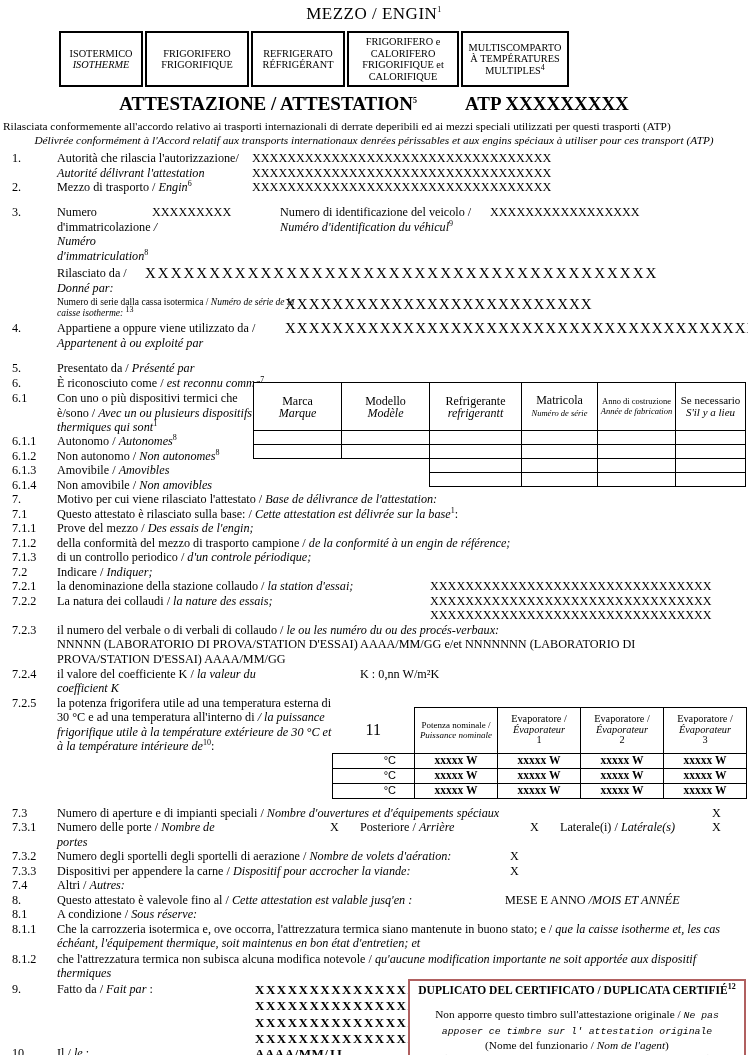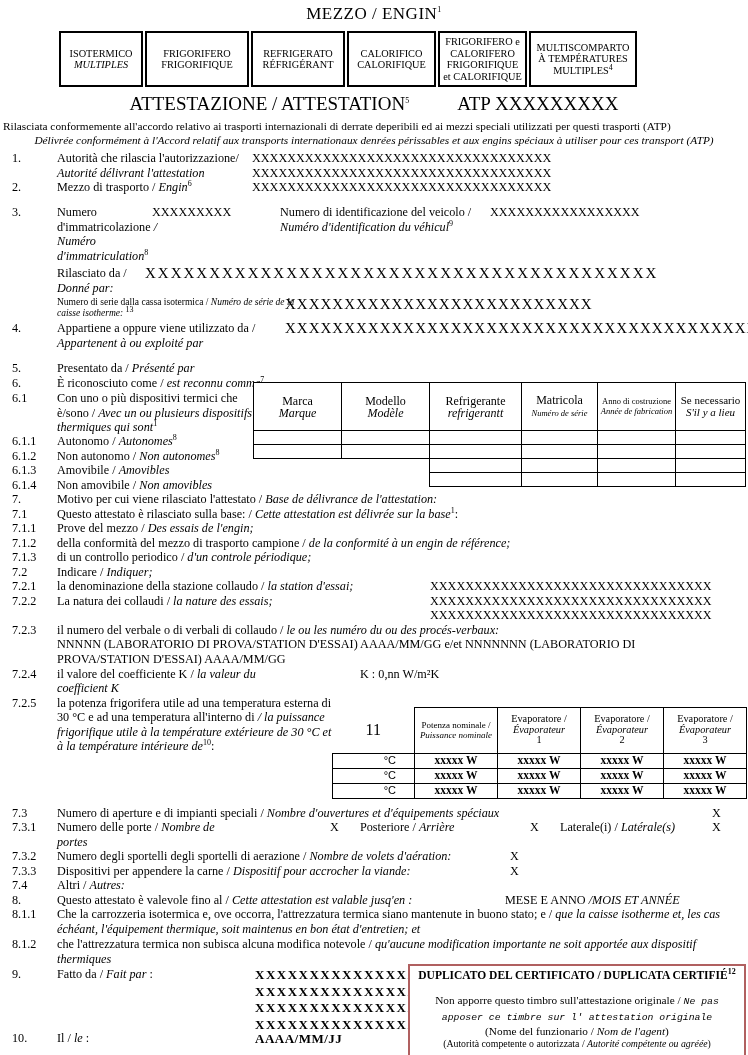--- a/index.html
+++ b/index.html
@@ -13,21 +13,21 @@
 .classrow{position:relative;height:60px;margin-top:5px}
 .oval{position:absolute;left:13px;top:1px;width:58px;height:58px;border:1.5px solid #000;border-radius:50%;
   text-align:center;z-index:2;background:transparent}
 .bigI{font-size:38px;font-weight:bold;line-height:54px;font-family:"Liberation Serif",serif}
 .boxes{position:absolute;left:57px;top:2px;display:flex;height:56px}
 .codebox{width:112px;border:2px solid #000;display:flex;align-items:center;padding-left:16px;
   font-weight:bold;font-size:13.5px;background:#fff}
 .cat{border:2px solid #000;margin-left:2px;display:flex;flex-direction:column;justify-content:center;
   text-align:center;font-size:10.3px;line-height:11.5px;padding:1px 2px}
 
-.attest{display:flex;justify-content:center;gap:48px;font-weight:normal;font-size:19px;margin-top:3px;line-height:23px}
+.attest{display:flex;justify-content:center;gap:48px;font-weight:bold;font-size:19px;margin-top:3px;line-height:23px}
 .intro{font-size:11.3px;line-height:13.5px;margin-top:5px;padding:0 3px}
 .intro .fr{display:block;text-align:center}
 
 .r{position:relative;display:flex;margin-left:12px;margin-right:4px;line-height:14.5px}
 .n{flex:0 0 45px}
 .b{flex:1 1 auto;position:relative}
 .abs{position:absolute;top:0}
 .xw{font-size:15px;letter-spacing:2px;white-space:nowrap}
 .xw2{font-size:15px;letter-spacing:1px;white-space:nowrap}
 .sm{font-size:9.5px;line-height:11px}
@@ -69,35 +69,31 @@
 <body>
 
 <div class="page">
 
   <div class="title"><span>MEZZO / ENGIN</span><sup>1</sup></div>
 
   <div class="classrow">
     <div class="boxes">
       <div class="cat" style="width:84px">
           <span>ISOTERMICO</span>
-          <span class="fr">MULTIPLES</span>
+          <span class="fr">ISOTHERME</span>
         </div>
       <div class="cat" style="width:104px">
           <span>FRIGORIFERO</span>
           <span>FRIGORIFIQUE</span>
         </div>
       <div class="cat" style="width:94px">
           <span>REFRIGERATO</span>
           <span>RÉFRIGÉRANT</span>
         </div>
-      <div class="cat" style="width:89px">
-          <span>CALORIFICO</span>
-          <span>CALORIFIQUE</span>
-        </div>
-      <div class="cat" style="width:89px">
+      <div class="cat" style="width:112px">
           <span>FRIGORIFERO e CALORIFERO</span>
           <span>FRIGORIFIQUE et CALORIFIQUE</span>
         </div>
       <div class="cat" style="width:108px">
           <span>MULTISCOMPARTO</span>
           <span><span>À TEMPÉRATURES MULTIPLES</span><sup>4</sup></span>
         </div>
     </div>
   </div>
 
@@ -374,20 +370,24 @@
       <div class="b"><span>Dispositivi per appendere la carne / </span><span class="fr">Dispositif pour accrocher la viande:</span><span class="abs" style="left:453px">X</span></div>
     </div>
   <div class="r">
       <span class="n">7.4</span>
       <div class="b"><span>Altri / </span><span class="fr">Autres:</span></div>
     </div>
   <div class="r">
       <span class="n">8.</span>
       <div class="b"><span>Questo attestato è valevole fino al / </span><span class="fr">Cette attestation est valable jusq'en :</span><span class="abs" style="left:448px"><span>MESE E ANNO </span><span class="fr">/MOIS ET ANNÉE</span></span></div>
     </div>
+  <div class="r">
+      <span class="n">8.1</span>
+      <div class="b"><span>A condizione / </span><span class="fr">Sous réserve:</span></div>
+    </div>
   <div class="r" style="height:30px">
       <span class="n">8.1.1</span>
       <div class="b" style="max-width:668px"><span>Che la carrozzeria isotermica e, ove occorra, l'attrezzatura termica siano mantenute in buono stato; e / </span><span class="fr">que la caisse isotherme et, les cas échéant, l'équipement thermique, soit maintenus en bon état d'entretien; et</span></div>
     </div>
   <div class="r" style="height:30px">
       <span class="n">8.1.2</span>
       <div class="b" style="max-width:668px"><span>che l'attrezzatura termica non subisca alcuna modifica notevole / </span><span class="fr">qu'aucune modification importante ne soit apportée aux dispositif thermiques</span></div>
     </div>
 
   <div class="r s9row">

